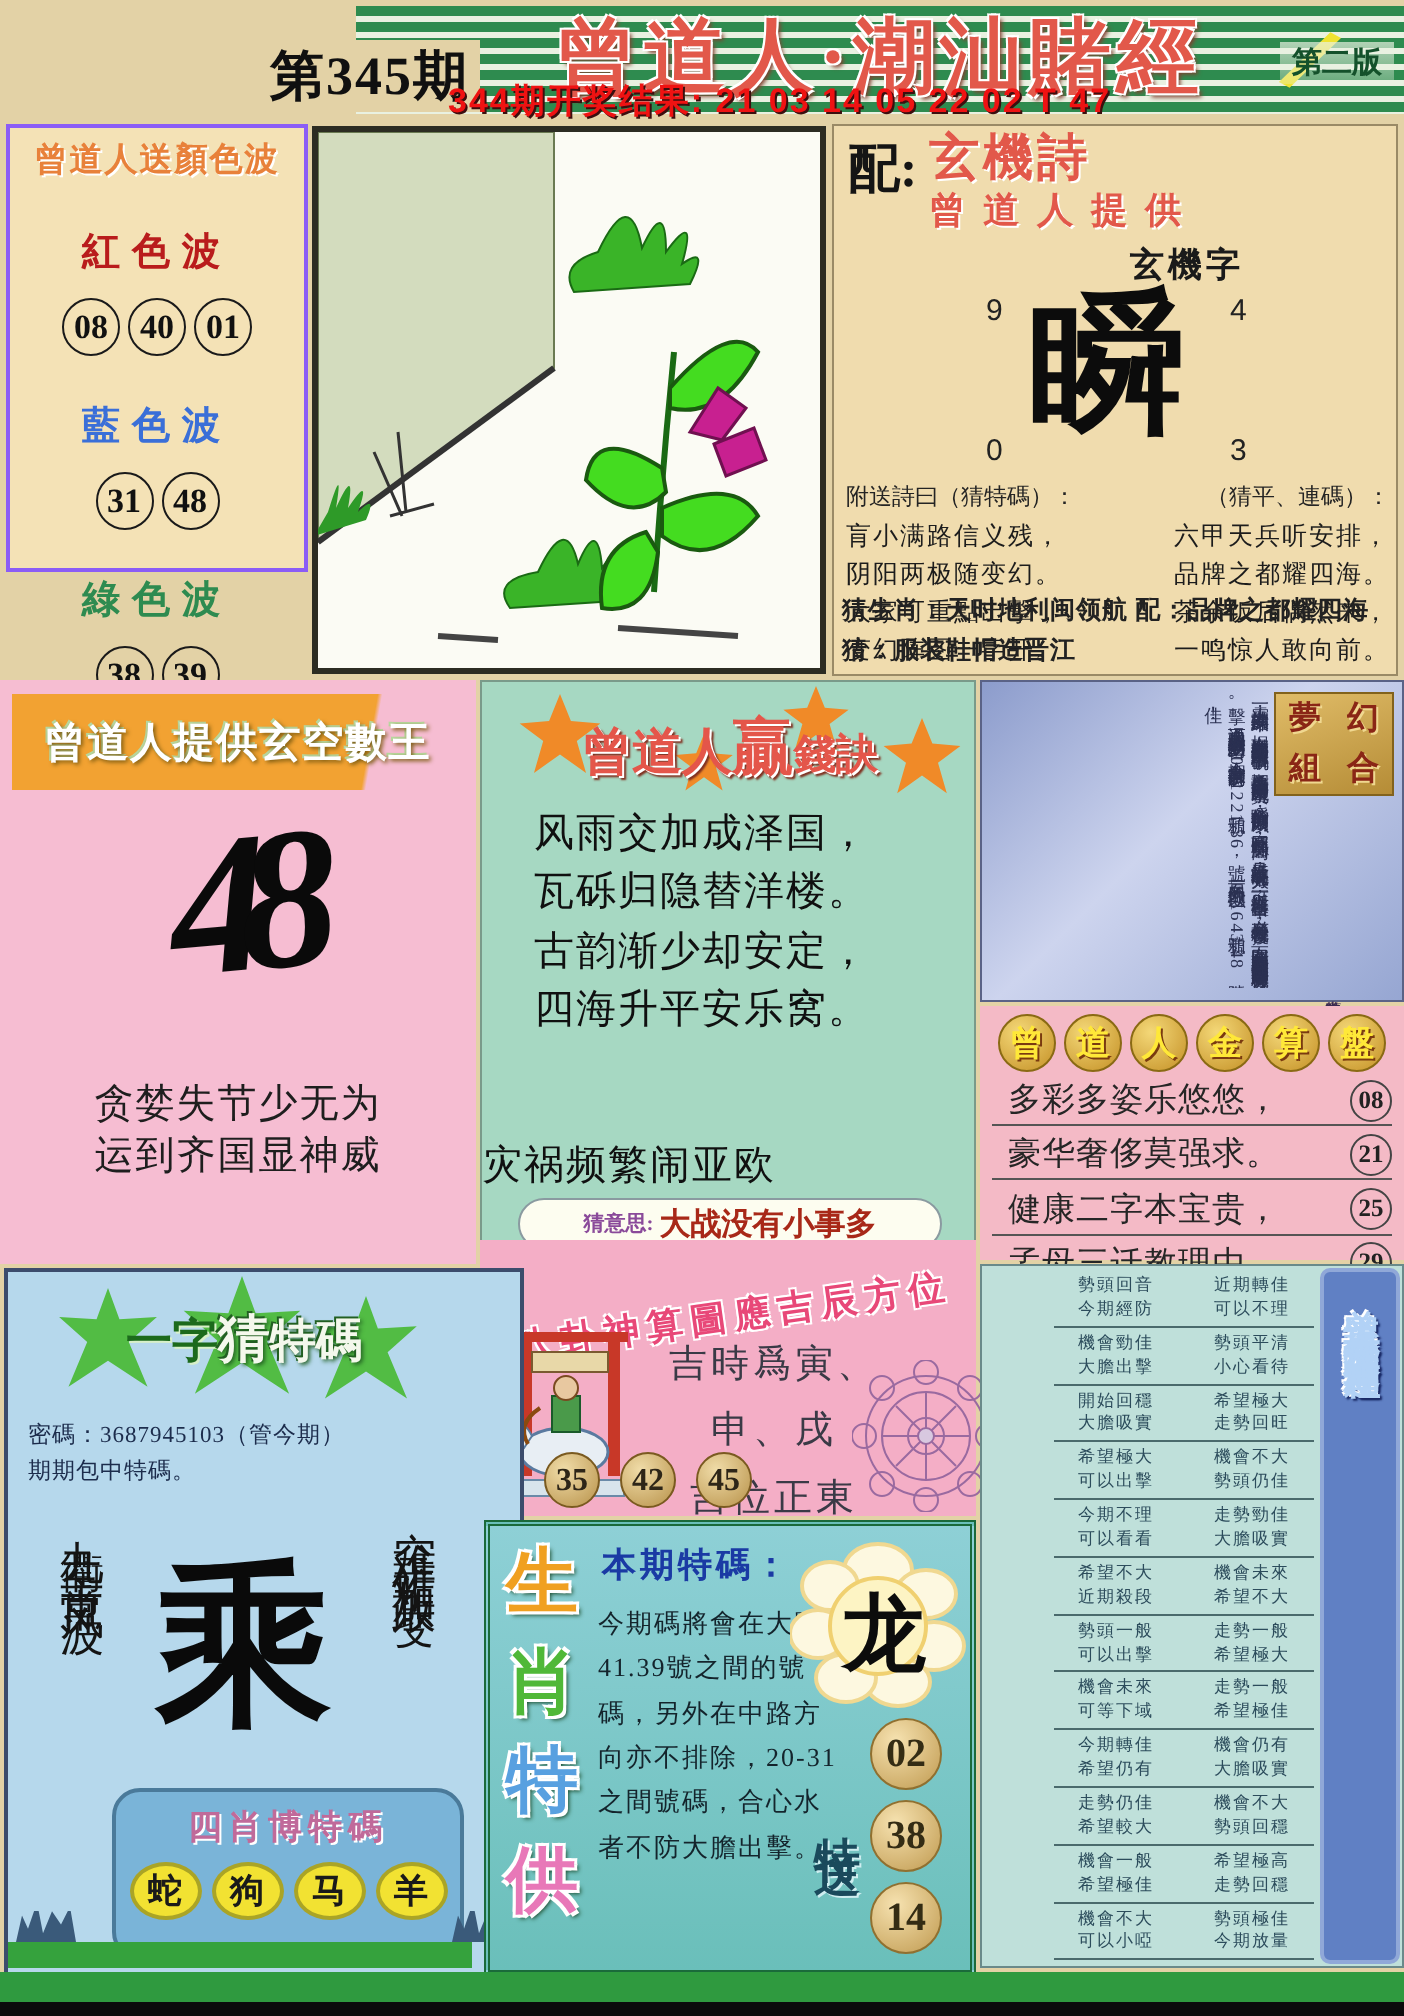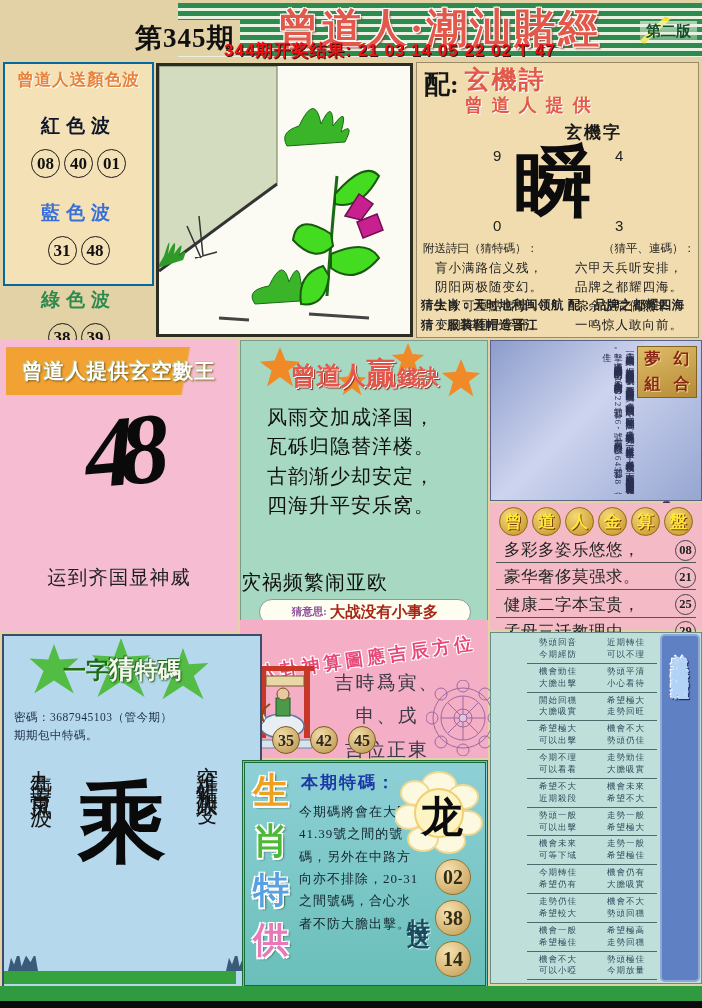--- a/index.html
+++ b/index.html
@@ -16,21 +16,21 @@
   .issue { left:130px; top:20px; font-size:27px; font-weight:bold; color:#101010;
     background:#e3d2a6; padding:0 5px; letter-spacing:1px; }
   .main-title { left:225px; top:1px; width:430px; text-align:center; font-size:41px; font-weight:bold;
     color:#e2584a; letter-spacing:3px;
     text-shadow:-1px -1px 0 #fff,1px -1px 0 #fff,-1px 1px 0 #fff,1px 1px 0 #fff,2px 2px 2px #804030; }
   .result-line { left:224px; top:39px; font-size:17px; font-weight:bold; color:#ef1212;
     letter-spacing:1px; text-shadow:1px 1px 0 #3c0f0f; font-family:"Liberation Sans",sans-serif; }
 
   
   .wave-box { left:3px; top:62px; width:151px; height:224px; background:#f4e2b6;
-    border:2px solid #0369a1; display:flex; flex-direction:column; align-items:center; }
+    border:2px solid #8b5cf6; display:flex; flex-direction:column; align-items:center; }
   .wave-title { margin-top:5px; font-size:16.5px; font-weight:bold; color:#e8813a; letter-spacing:1px;
     text-shadow:1px 1px 0 #fff; white-space:nowrap; }
   .wave-label { font-size:19px; font-weight:bold; letter-spacing:6px; margin-top:22px; }
   .wave-nums { margin-top:10px; display:flex; gap:4px; }
   .circ { display:inline-block; width:29px; height:29px; border:1.6px solid #1a1a1a; border-radius:50%;
     text-align:center; line-height:27px; font-size:17px; font-weight:bold; color:#111; background:transparent; }
 
   
   .picture { left:156px; top:63px; width:257px; height:274px; background:#fbfbf4; border:3px solid #2c2c22; }
 
@@ -40,21 +40,21 @@
   .m-pei { font-size:26px; font-weight:bold; color:#151515; margin-right:6px; }
   .m-t1 { font-size:25px; font-weight:bold; color:#e2584a; letter-spacing:2px; line-height:1.05;
     text-shadow:1px 1px 0 #fff; }
   .m-t2 { font-size:18px; font-weight:bold; color:#e2584a; letter-spacing:9px; text-shadow:1px 1px 0 #fff; }
   .m-wordlabel { position:absolute; left:148px; top:58px; font-size:17px; font-weight:bold; color:#1a1a1a; letter-spacing:2px; }
   .m-wordzone { position:absolute; left:40px; top:76px; width:200px; height:100px; }
   .m-big { position:absolute; left:58px; top:0px; font-size:78px; font-weight:bold; color:#0c0c0c; line-height:1.1; }
   .m-n { position:absolute; font-size:15px; color:#222; font-family:"Liberation Sans",sans-serif; }
   .m-attach { position:absolute; left:6px; top:178px; width:272px; display:flex; justify-content:space-between;
     font-size:11.5px; color:#242424; }
-  .m-poems { position:absolute; left:6px; top:196px; width:272px; display:flex; justify-content:center;gap:32px; }
+  .m-poems { position:absolute; left:6px; top:196px; width:272px; display:flex; justify-content:space-between;gap:32px; }
   .m-poem { font-size:12.5px; color:#1c1c1c; line-height:1.52; letter-spacing:1px; }
   .m-hint { position:absolute; left:4px; font-size:12.5px; font-weight:bold; color:#222; letter-spacing:0.5px; }
 
   
   .xuankong { left:0; top:340px; width:238px; height:292px; background:#f6bdd2; }
   .xk-head { position:absolute; left:6px; top:7px; width:226px; height:48px;
     background:linear-gradient(100deg,#f2a232 78%,#f6bdd2 79%); display:flex; align-items:center; justify-content:center; }
   .xk-head span { font-size:20.5px; font-weight:bold; color:#fff; letter-spacing:1px;
     text-shadow:1px 1px 2px #7a5a10, -1px -1px 0 #b8d8a0; white-space:nowrap; }
   .xk-48 { position:absolute; left:0; top:54px; width:238px; text-align:center;
@@ -170,21 +170,21 @@
   <div class="abs stripes">
     <div class="abs bolt"></div>
     <div class="abs edition">第二版</div>
   </div>
   <div class="abs main-title">曾道人·潮汕賭經</div>
   <div class="abs issue">第345期</div>
   <div class="abs result-line">344期开奖结果: 21 03 14 05 22 02 T 47</div>
 
   <div class="abs wave-box">
     <div class="wave-title">曾道人送顏色波</div>
-    <div class="wave-label" style="color:#0f172a">紅色波</div>
+    <div class="wave-label" style="color:#b91c1c">紅色波</div>
     <div class="wave-nums">
         <span class="circ">08</span>
         <span class="circ">40</span>
         <span class="circ">01</span>
       </div>
     <div class="wave-label" style="color:#3a6fd8">藍色波</div>
     <div class="wave-nums">
         <span class="circ">31</span>
         <span class="circ">48</span>
       </div>
@@ -249,20 +249,21 @@
     </div>
     <div class="m-hint" style="top:234px">猜生肖：天时地利闽领航 配：品牌之都耀四海</div>
     <div class="m-hint" style="top:254px">猜：服装鞋帽造晋江</div>
   </div>
 
   <div class="abs xuankong">
     <div class="xk-head">
       <span>曾道人提供玄空數王</span>
     </div>
     <div class="xk-48">48</div>
+    <div class="xk-line" style="top:198px">贪婪失节少无为</div>
     <div class="xk-line" style="top:224px">运到齐国显神威</div>
   </div>
 
   <div class="abs winmoney">
     <div class="burst" style="left:18px;top:6px;width:42px;height:42px"></div>
     <div class="burst" style="left:150px;top:2px;width:34px;height:34px"></div>
     <div class="burst" style="left:200px;top:18px;width:40px;height:40px"></div>
     <div class="burst" style="left:96px;top:26px;width:30px;height:30px"></div>
     <div class="wm-title">
       <span class="a">曾道人</span><span class="b">贏</span><span class="c">錢訣</span>
@@ -368,20 +369,29 @@
     <div class="ow-burst" style="left:86px;top:2px;width:62px;height:62px"></div>
     <div class="ow-burst" style="left:152px;top:12px;width:54px;height:54px"></div>
     <div class="ow-title">
       <span class="g">一字</span><span class="w">猜</span><span class="w" style="font-size:23px">特碼</span>
     </div>
     <div class="ow-code" style="top:74px">密碼：3687945103（管今期）</div>
     <div class="ow-code" style="top:92px">期期包中特碼。</div>
     <div class="ow-vert" style="left:22px;top:116px">九衢三市常风波</div>
     <div class="ow-vert" style="left:188px;top:112px">空难矿难加政变</div>
     <div class="ow-big">乘</div>
+    <div class="ow-four">
+      <div class="lbl">四肖博特碼</div>
+      <div class="ow-ovals">
+          <span class="oval">蛇</span>
+          <span class="oval">狗</span>
+          <span class="oval">马</span>
+          <span class="oval">羊</span>
+        </div>
+    </div>
     <div class="ow-sky" style="left:4px"></div>
     <div class="ow-sky" style="right:4px"></div>
     <div class="ow-grass"></div>
   </div>
 
   <div class="abs zodiac">
     <div class="zs-title">
         <span style="color: rgb(240, 160, 32);">生</span>
         <span style="color: rgb(80, 184, 56);">肖</span>
         <span style="color: rgb(88, 160, 224);">特</span>

